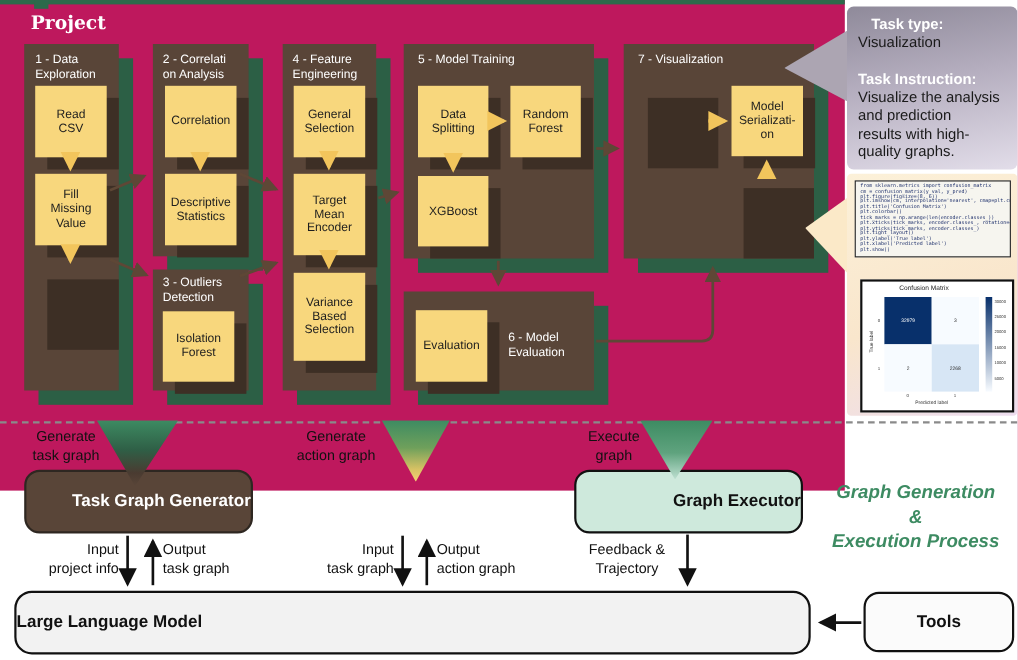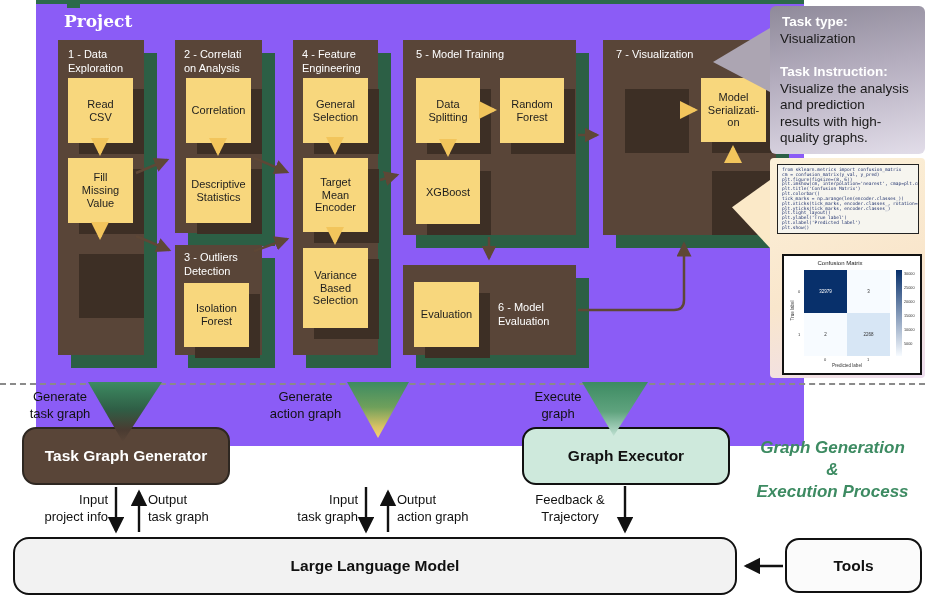--- a/index.html
+++ b/index.html
@@ -1,21 +1,21 @@
 <!DOCTYPE html>
 <html><head>
 <meta charset="utf-8">
 <style>
   html,body{margin:0;padding:0;background:#fff;}
   #stage{position:relative;width:925px;height:600px;background:#fff;overflow:hidden;
          font-family:"Liberation Sans",sans-serif;}
   .abs{position:absolute;}
   .pre{white-space:pre-line;}
   
-  #green{left:0;top:0;width:768px;height:446px;background:#8b5cf6;margin-left:36px;}
+  #green{left:0;top:0;width:768px;height:446px;background:#be185d;}
   #green-top{left:0;top:0;width:768px;height:4px;background:#2C6A4B;}
   #green-tab{left:31px;top:0;width:13px;height:8px;background:#2C6A4B;}
   #proj-title{left:28px;top:11px;color:#fff;font-family:"DejaVu Serif",serif;
               font-weight:bold;font-size:17px;}
   .tsh{background:#2C5F45;}
   .tbox{background:#594538;}
   .ttl{color:#fff;font-size:11px;line-height:1.3;}
   .ash{background:#3D2F25;}
   .abox{background:#F8D77D;color:#1e1e1e;font-size:11px;line-height:1.18;
         display:flex;align-items:center;justify-content:center;text-align:center;}
@@ -43,29 +43,29 @@
   #dash{left:0;top:383px;width:925px;height:0;border-top:2px dashed #8a8a8a;}
   .funnel{top:382px;}
   #funnel-task{left:88px;width:74px;height:60px;clip-path:polygon(0 0,100% 0,47% 100%);
      background:linear-gradient(180deg,#3D8B62 0%,#2F5F46 45%,#4A3B31 80%,#594538 100%);}
   #funnel-action{left:347px;width:62px;height:56px;clip-path:polygon(0 0,100% 0,50% 100%);
      background:linear-gradient(180deg,#3D8B62 0%,#6FA05B 45%,#D8C264 80%,#F6D173 100%);}
   #funnel-exec{left:582px;width:66px;height:54px;clip-path:polygon(0 0,100% 0,48% 100%);
      background:linear-gradient(180deg,#3D8B62 0%,#5FA37E 55%,#BFE0D2 100%);}
   .lbl{font-size:13px;line-height:1.28;color:#111;}
   .gen{top:427px;height:58px;border-radius:14px;border:2px solid #111;
-       display:flex;align-items:center;justify-content:center;
+       display:flex;align-items:center;justify-content:flex-end;
        font-weight:bold;font-size:15.5px;box-sizing:border-box;}
   #gen-task{left:22px;width:208px;background:#594538;border-color:#2E2721;color:#fff;}
   #gen-action{left:272px;width:210px;background:#F6D173;color:#111;}
   #gen-exec{left:522px;width:208px;background:#CEE9DC;color:#111;}
   #caption{left:740px;top:437px;width:185px;text-align:center;font-weight:bold;
      font-style:italic;font-size:17px;line-height:1.3;color:#3D8B62;}
   #llm{left:13px;top:537px;width:724px;height:58px;background:#F2F2F2;border:2px solid #111;
-     border-radius:16px;display:flex;align-items:center;justify-content:center;
+     border-radius:16px;display:flex;align-items:center;
      font-weight:bold;font-size:15.5px;box-sizing:border-box;color:#111;}
   #tools{left:785px;top:538px;width:137px;height:55px;background:#FBFBFB;border:2px solid #111;
      border-radius:14px;display:flex;align-items:center;justify-content:center;
      font-weight:bold;font-size:15.5px;box-sizing:border-box;color:#111;text-align:center;}
 </style>
 </head>
 <body>
 
 <div id="stage">
 
@@ -178,21 +178,21 @@
         <path d="M542 135 L561 135" marker-end="url(#mB)"></path>
         <path d="M542 310 L638 310 Q648 310 648 300 L648 244" marker-end="url(#mB)"></path>
       </g>
     </svg>
   </div>
 
   <div class="abs" id="beak-gray"></div>
   <div class="abs" id="beak-cream"></div>
 
   <div class="abs" id="panel-task">
-    <div class="abs ptxt pw" style="left:12px;top:8px">Task type:</div>
+    <div class="abs ptxt pw" style="left:22px;top:8px">Task type:</div>
     <div class="abs ptxt pb" style="left:10px;top:25px">Visualization</div>
     <div class="abs ptxt pw" style="left:10px;top:58px">Task Instruction:</div>
     <div class="abs ptxt pb pre" style="left:10px;top:75px;width:142px">Visualize the analysis
 and prediction
 results with high-
 quality graphs.</div>
   </div>
 
   <div class="abs" id="panel-out">
     <div class="abs" id="code-box">

